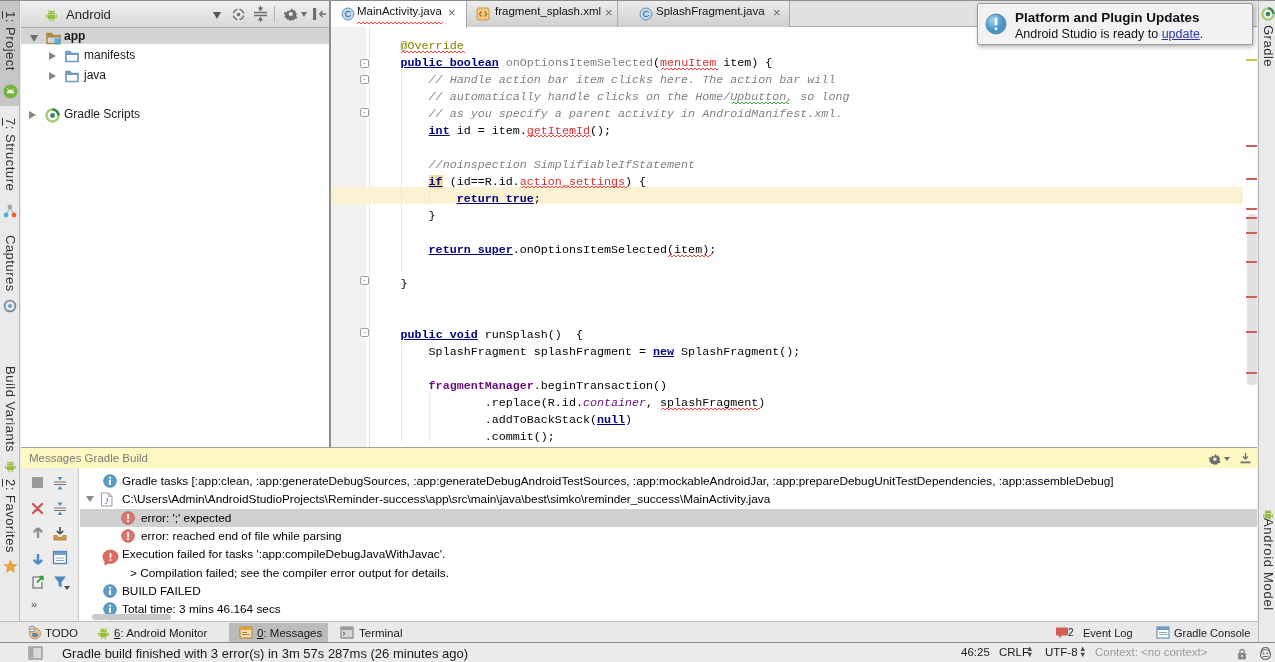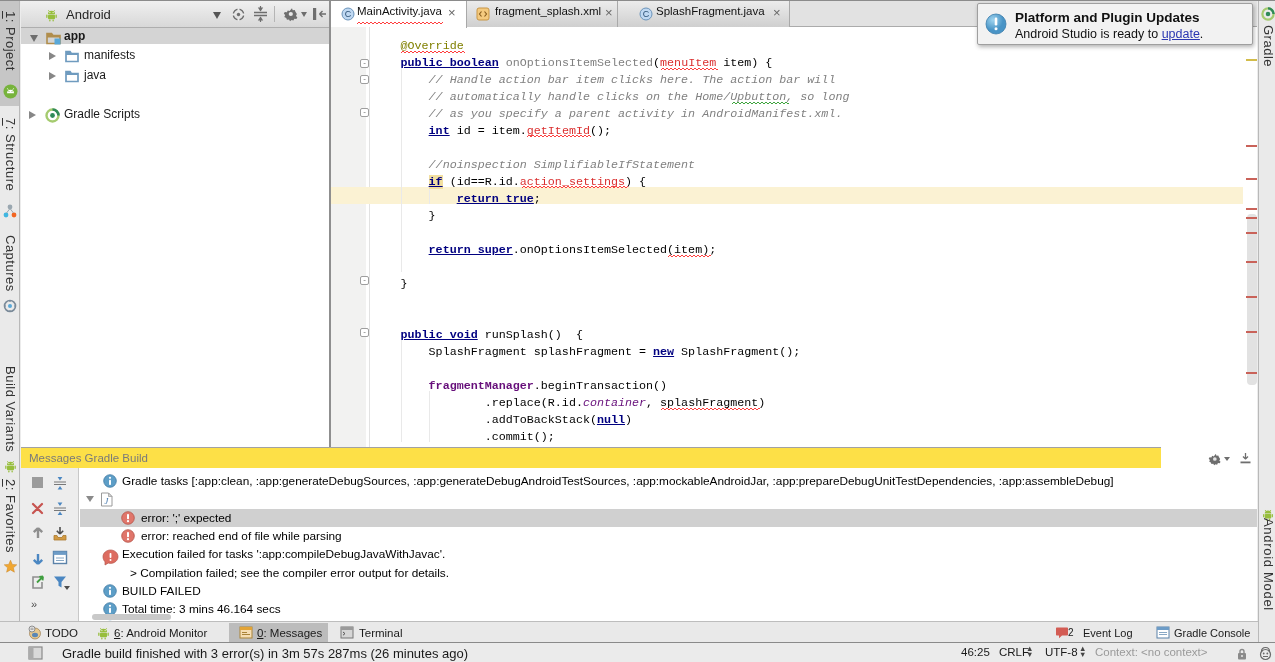--- a/index.html
+++ b/index.html
@@ -34,21 +34,21 @@
 .red2 { color:#da2f2f; }
 .red3 { color:#da2f2f; }
 .fld { color:#660e7a; font-weight:bold; }
 .fldi { color:#660e7a; font-style:italic; }
 .ann { color:#808000; }
 .guide { width:1px; background:#e9e9e9; }
 .foldbox { width:9px; height:9px; background:#fff; border:1px solid #9e9e9e; border-radius:2px; font:8px "Liberation Sans"; color:#6a6a6a; line-height:6px; text-align:center; }
 .esred { left:915px; width:11px; height:2px; background:#c96259; }
 
 #botpanel { left:21px; top:447px; width:1236px; height:175px; background:#fff; }
-#bothead { left:0; top:0; width:1140px; height:21px; background:#fde047; border-top:1px solid #a2a2a2; font-size:12px; color:#333; }
+#bothead { left:0; top:0; width:1236px; height:21px; background:#fef9c3; border-top:1px solid #a2a2a2; font-size:12px; color:#333; }
 #bottools { left:0; top:21px; width:58px; height:154px; background:#ededed; border-right:1px solid #c8c8c8; }
 .msgrow { left:59px; width:1177px; height:18px; font-size:11.8px; color:#000; line-height:18px; }
 .msgrow > span { top:0; }
 .btab { top:0; }
 
 #bottabs { left:0; top:621px; width:1258px; height:21px; background:#e9e9e9; border-top:1px solid #bdbdbd; }
 .btab { top:1px; height:34px; font-size:11.5px; color:#1a1a1a; line-height:20px; }
 
 #statusbar { left:0; top:642px; width:1275px; height:20px; background:#ebebeb; border-top:1px solid #8a8a8a; font-size:11.5px; color:#1a1a1a; }
 
@@ -344,20 +344,21 @@
         </svg>
     <span style="left:42px;position:absolute;">Gradle tasks [:app:clean, :app:generateDebugSources, :app:generateDebugAndroidTestSources, :app:mockableAndroidJar, :app:prepareDebugUnitTestDependencies, :app:assembleDebug]</span>
   </div>
   <div class="msgrow" style="top:43.3px;">
     <div class="tri-d" style="left:6px;top:6px;border-top-width:6px;border-left-width:4px;border-right-width:4px;border-top-color:#8a8a8a;"></div>
     <svg style="left:20px;top:2px;" width="13" height="15" viewBox="0 0 13 15">
           <path d="M1.5 1h7L12 4.5V14H1.5z" fill="#fff" stroke="#9a9a9a"></path>
           <path d="M8.5 1 12 4.5H8.5z" fill="#d8d8d8" stroke="#9a9a9a" stroke-width=".7"></path>
           <text x="6.5" y="11.5" font-size="8.5" font-family="Liberation Serif" font-style="italic" fill="#3a6fa8" text-anchor="middle">J</text>
         </svg>
+    <span style="left:42px;position:absolute;">C:\Users\Admin\AndroidStudioProjects\Reminder-success\app\src\main\java\best\simko\reminder_success\MainActivity.java</span>
   </div>
   <div class="msgrow" style="top:61.6px;background:#d0d0d0;">
     <svg style="left:41px;top:2px;" width="14" height="14" viewBox="0 0 14 14">
           <circle cx="7" cy="7" r="6.3" fill="#e0766b"></circle>
           <circle cx="7" cy="7" r="6.3" fill="none" stroke="#b4544a" stroke-width=".8"></circle>
           <rect x="6" y="3" width="2" height="5.2" rx=".8" fill="#fff"></rect>
           <circle cx="7" cy="10.2" r="1.1" fill="#fff"></circle>
         </svg>
     <span style="left:61px;position:absolute;">error: ';' expected</span>
   </div>

